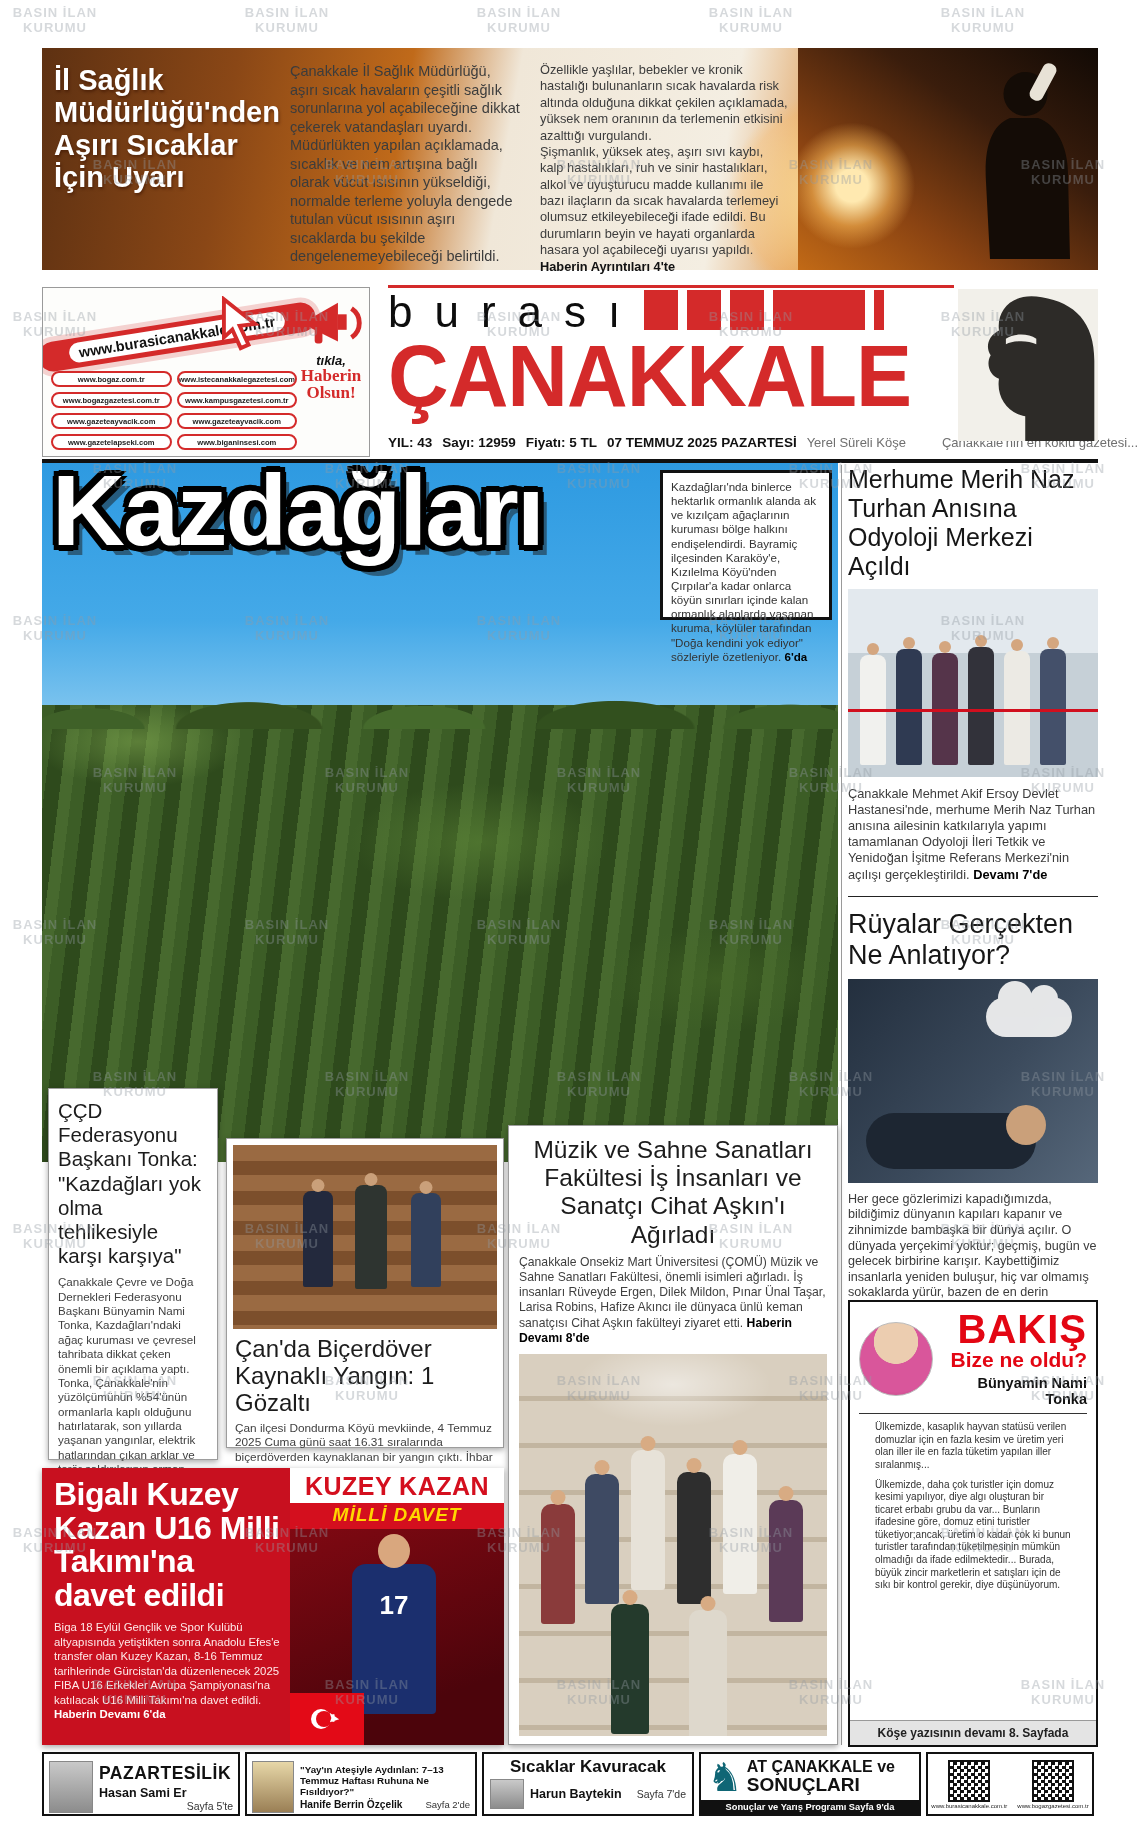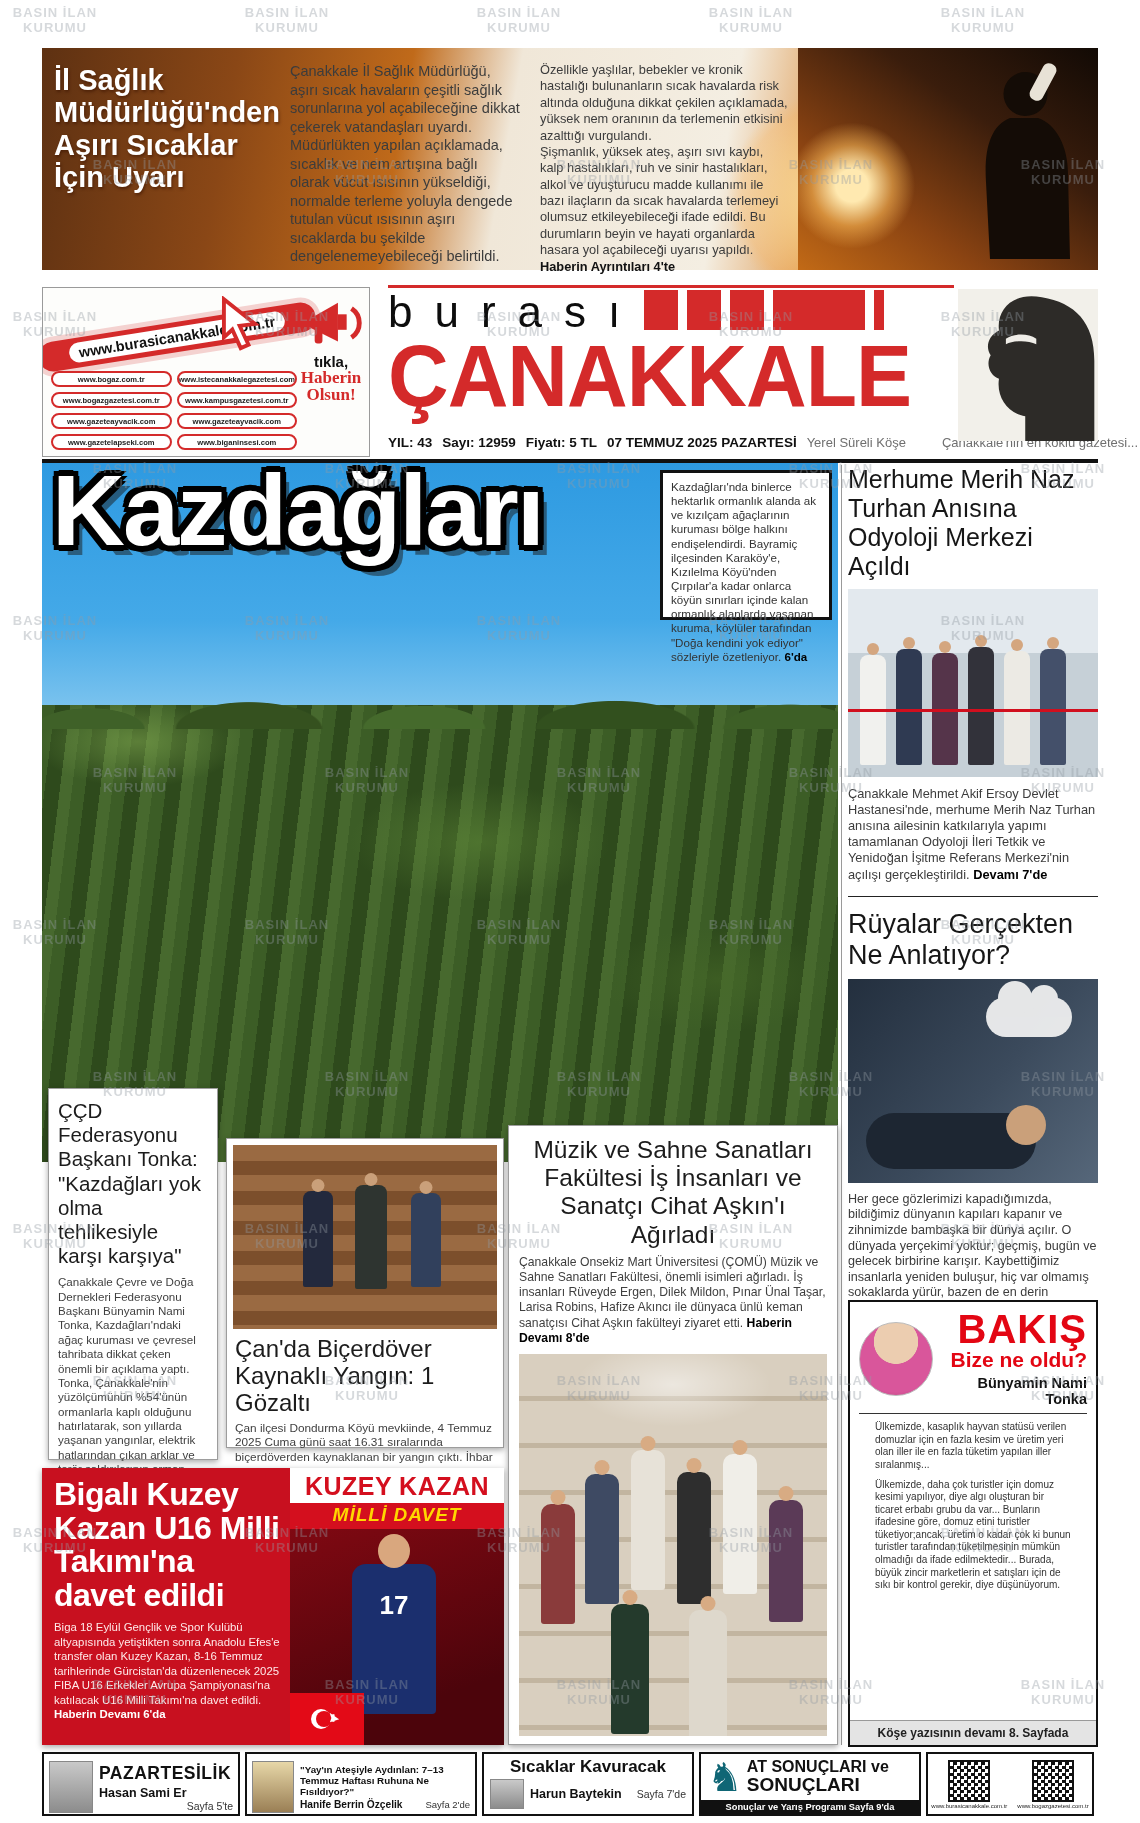--- a/index.html
+++ b/index.html
@@ -30,21 +30,21 @@
 
   
   #masthead{position:absolute;left:42px;top:285px;width:1056px;height:172px;}
   #ad-box{position:absolute;left:0;top:2px;width:328px;height:170px;border:1px solid #9a9a9a;background:#fdfdfb;overflow:hidden;}
   .ad-banner{position:absolute;left:-6px;top:34px;width:280px;height:30px;background:#d42a2a;border-radius:16px;
      transform:rotate(-9deg);display:flex;align-items:center;justify-content:center;box-shadow:0 0 0 5px #d42a2a33;}
   .ad-banner span{background:#fff;border-radius:12px;padding:2px 10px;color:#111;font-weight:800;font-size:14.5px;white-space:nowrap;}
   .ad-cursor{position:absolute;right:104px;top:8px;width:52px;height:56px;}
   .ad-mega{position:absolute;right:2px;top:10px;width:62px;height:52px;}
   .ad-slogan{position:absolute;right:2px;top:66px;width:72px;text-align:center;line-height:1.0;}
-  .ad-slogan .s1{font-weight:800;font-size:15px;color:#111;}
+  .ad-slogan .s1{font-weight:800;font-size:13px;color:#111;font-style:italic;}
   .ad-slogan .s2,.ad-slogan .s3{font-weight:800;font-size:17px;color:#d42a2a;font-family:Liberation Serif, serif;}
   .ad-pills{position:absolute;left:8px;bottom:6px;width:246px;display:grid;grid-template-columns:1fr 1fr;gap:5px;}
   .pill{border:2px solid #d42a2a;border-radius:9px;background:#fff;font-size:7.6px;font-weight:700;color:#222;
      height:16px;display:flex;align-items:center;justify-content:center;white-space:nowrap;overflow:hidden;}
   #brand{position:absolute;left:346px;top:0;width:566px;}
   .brand-rule{height:3px;background:#d42a2a;margin-bottom:2px;}
   .brand-top{display:flex;align-items:flex-end;}
   .brand-burasi{font-size:44px;color:#0d0d0d;letter-spacing:22px;line-height:1;}
   .blocks{display:flex;align-items:flex-end;gap:9px;margin-left:2px;margin-bottom:4px;}
   .blk{background:#d42a2a;height:40px;}
@@ -459,21 +459,21 @@
       <div class="meta">
         <div class="fphoto" style="width:34px;height:30px" data-name="columnist-photo"></div>
         <span class="a" data-name="sicaklar-author">Harun Baytekin</span>
         <span class="p" data-name="sicaklar-page">Sayfa 7'de</span>
       </div>
     </div>
     <div class="fbox fb4" data-name="horse-racing-box">
       <div class="top">
         <span class="horse" data-name="horse-icon">♞</span>
         <div>
-          <div class="l1" data-name="horse-racing-title-line1">AT SONUÇLARI ve</div>
+          <div class="l1" data-name="horse-racing-title-line1">AT ÇANAKKALE ve</div>
           <div class="l2" data-name="horse-racing-title-line2">SONUÇLARI</div>
         </div>
       </div>
       <div class="bar" data-name="horse-racing-page-bar">Sonuçlar ve Yarış Programı Sayfa 9'da</div>
     </div>
     <div class="fbox fb5" data-name="qr-code-box">
       <div class="qrwrap">
         <div class="qr" data-name="qr-code"></div>
         <div class="qrlabel" data-name="qr-label">www.burasicanakkale.com.tr</div>
       </div>

